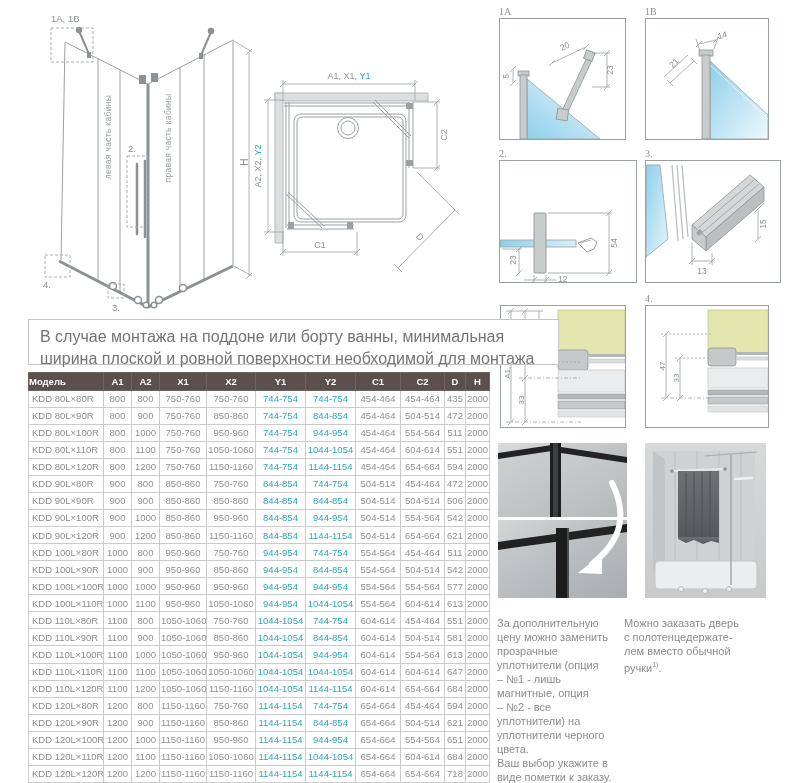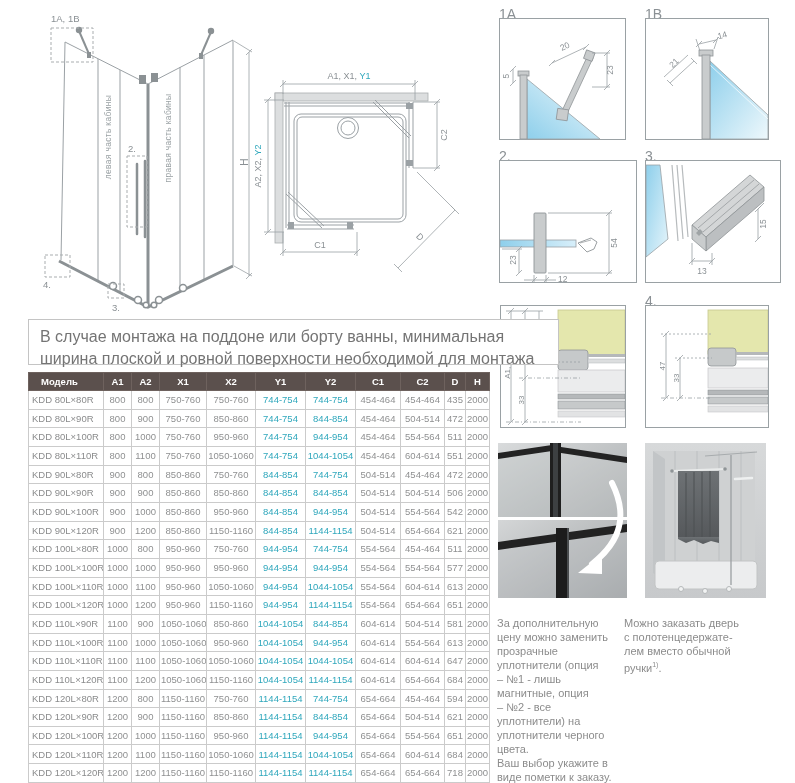--- a/index.html
+++ b/index.html
@@ -1,31 +1,31 @@
 <!DOCTYPE html>
 <html><head>
 <meta charset="utf-8">
 <style>
   html,body{margin:0;padding:0;background:#fff;}
   .page{position:relative;width:795px;height:783px;background:#fff;overflow:hidden;
         font-family:"Liberation Sans","DejaVu Sans",sans-serif;}
   .abs{position:absolute;}
   svg text{font-family:"Liberation Sans","DejaVu Sans",sans-serif;}
-  .dlabel{position:absolute;font-size:14px;color:#8a9094;}
+  .dlabel{position:absolute;font-size:10px;color:#8a9094;font-family:Liberation Serif, serif;}
   .dbox{position:absolute;border:1px solid #9aa1a4;background:#fff;box-sizing:border-box;}
   .note{position:absolute;left:28px;top:319px;width:531px;height:46px;box-sizing:border-box;
         border:1px solid #c4c4c4;background:#fff;padding:6px 11px;
         font-size:16px;line-height:1.4;color:#747474;}
   table.spec{position:absolute;left:28px;top:372px;width:461px;height:411px;
         border-collapse:collapse;table-layout:fixed;font-size:9.5px;color:#8f9091;}
   table.spec th,table.spec td{border:1px solid #cbcbcb;text-align:center;padding:0 1px;
         overflow:hidden;white-space:nowrap;font-weight:normal;line-height:1;}
   table.spec thead th{background:#5b504d;color:#fff;font-weight:bold;font-size:9.5px;
         border:1px solid #6e625e;height:17px;}
-  table.spec thead th:first-child{text-align:left;padding-left:12px;}
+  table.spec thead th:first-child{text-align:left;padding-left:0;}
   table.spec td.model{text-align:left;padding-left:3px;color:#8a8b8c;margin-top:36px;}
   table.spec td.teal{color:#2fa7bc;}
   .ftext{position:absolute;font-size:11px;line-height:14px;color:#8c8c8c;white-space:pre-line;}
   .ftext sup{vertical-align:super;font-size:7px;}
   .photo{position:absolute;overflow:hidden;}
 </style>
 </head>
 <body>
 
 <div class="page">
@@ -419,20 +419,33 @@
           <td>750-760</td>
           <td>1050-1060</td>
           <td class="teal">744-754</td>
           <td class="teal">1044-1054</td>
           <td>454-464</td>
           <td>604-614</td>
           <td>551</td>
           <td>2000</td>
         </tr>
         <tr>
+          <td class="model">KDD 80L×120R</td>
+          <td>800</td>
+          <td>1200</td>
+          <td>750-760</td>
+          <td>1150-1160</td>
+          <td class="teal">744-754</td>
+          <td class="teal">1144-1154</td>
+          <td>454-464</td>
+          <td>654-664</td>
+          <td>594</td>
+          <td>2000</td>
+        </tr>
+        <tr>
           <td class="model">KDD 90L×80R</td>
           <td>900</td>
           <td>800</td>
           <td>850-860</td>
           <td>750-760</td>
           <td class="teal">844-854</td>
           <td class="teal">744-754</td>
           <td>504-514</td>
           <td>454-464</td>
           <td>472</td>
@@ -484,20 +497,33 @@
           <td>950-960</td>
           <td>750-760</td>
           <td class="teal">944-954</td>
           <td class="teal">744-754</td>
           <td>554-564</td>
           <td>454-464</td>
           <td>511</td>
           <td>2000</td>
         </tr>
         <tr>
+          <td class="model">KDD 100L×90R</td>
+          <td>1000</td>
+          <td>900</td>
+          <td>950-960</td>
+          <td>850-860</td>
+          <td class="teal">944-954</td>
+          <td class="teal">844-854</td>
+          <td>554-564</td>
+          <td>504-514</td>
+          <td>542</td>
+          <td>2000</td>
+        </tr>
+        <tr>
           <td class="model">KDD 100L×100R</td>
           <td>1000</td>
           <td>1000</td>
           <td>950-960</td>
           <td>950-960</td>
           <td class="teal">944-954</td>
           <td class="teal">944-954</td>
           <td>554-564</td>
           <td>554-564</td>
           <td>577</td>
@@ -510,30 +536,30 @@
           <td>950-960</td>
           <td>1050-1060</td>
           <td class="teal">944-954</td>
           <td class="teal">1044-1054</td>
           <td>554-564</td>
           <td>604-614</td>
           <td>613</td>
           <td>2000</td>
         </tr>
         <tr>
-          <td class="model">KDD 100L×120R</td>
-          <td>1000</td>
-          <td>1200</td>
-          <td>950-960</td>
-          <td>1150-1160</td>
-          <td class="teal">944-954</td>
-          <td class="teal">1144-1154</td>
-          <td>554-564</td>
-          <td>654-664</td>
-          <td>651</td>
+          <td class="model">KDD 110L×80R</td>
+          <td>1100</td>
+          <td>800</td>
+          <td>1050-1060</td>
+          <td>750-760</td>
+          <td class="teal">1044-1054</td>
+          <td class="teal">744-754</td>
+          <td>604-614</td>
+          <td>454-464</td>
+          <td>551</td>
           <td>2000</td>
         </tr>
         <tr>
           <td class="model">KDD 110L×90R</td>
           <td>1100</td>
           <td>900</td>
           <td>1050-1060</td>
           <td>850-860</td>
           <td class="teal">1044-1054</td>
           <td class="teal">844-854</td>

